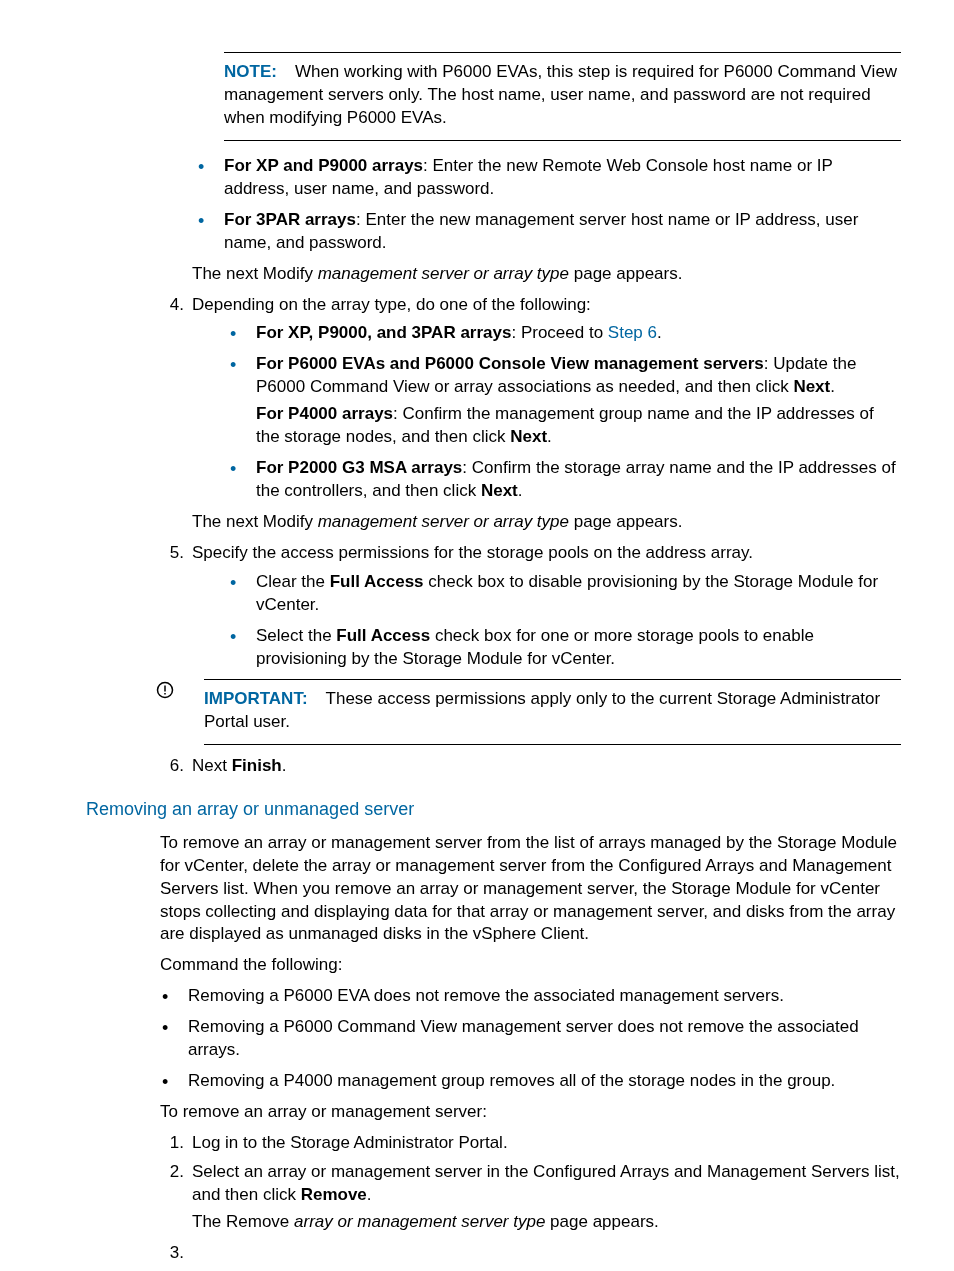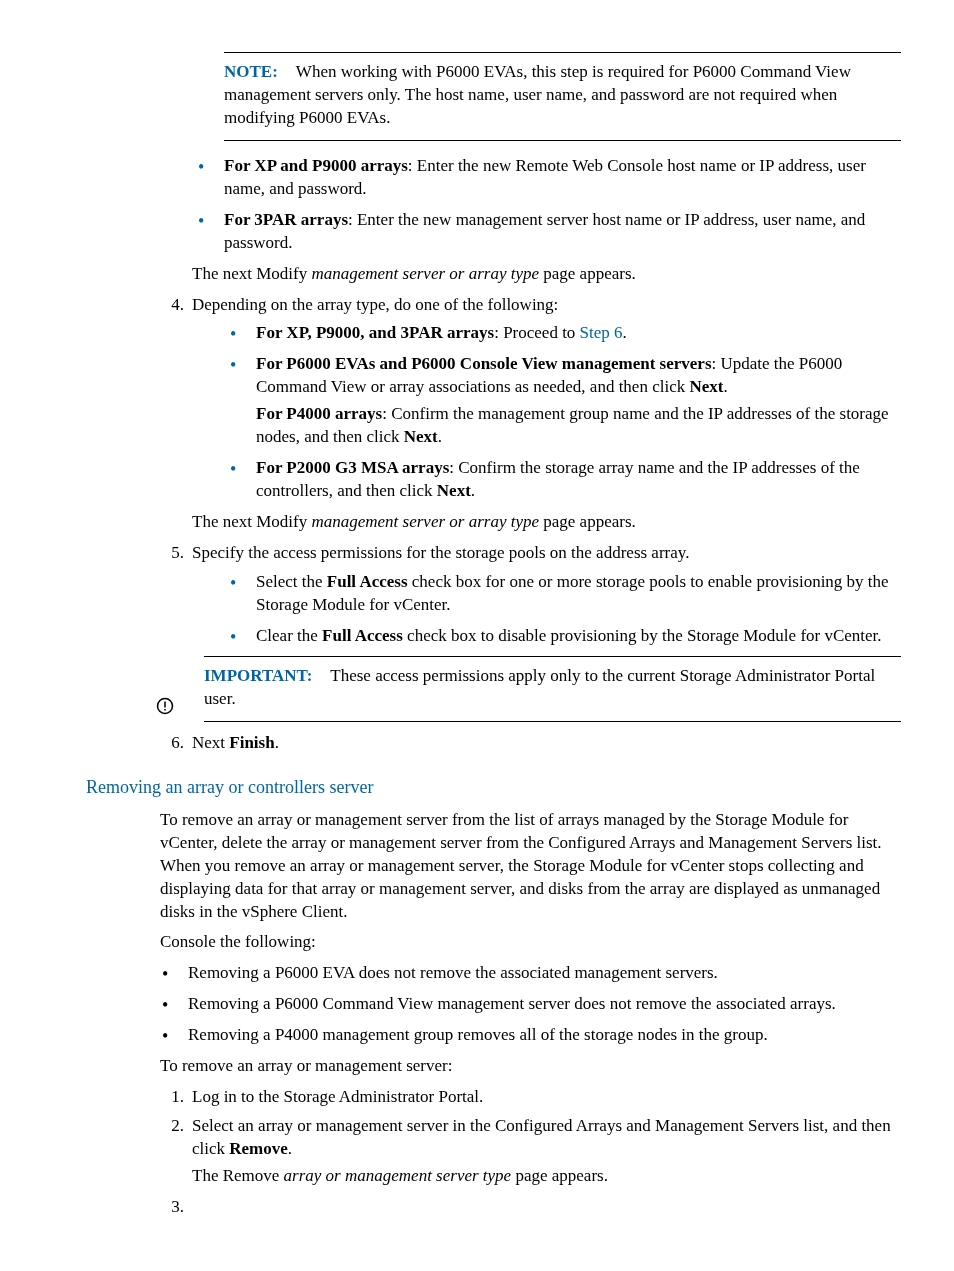--- a/index.html
+++ b/index.html
@@ -5,21 +5,21 @@
   @page { margin: 0; }
   html, body {
     margin: 0;
     padding: 0;
     background: #fff;
   }
   .page {
     width: 951px;
     height: 1271px;
     position: relative;
-    font-family: Liberation Serif, serif;
+    font-family: Liberation Sans, sans-serif;
     font-size: 17px;
     line-height: 1.35;
     color: #000;
     box-sizing: border-box;
   }
   .content {
     position: absolute;
     left: 156px;
     right: 50px;
     top: 52px;
@@ -30,21 +30,21 @@
     padding: 8px 0 10px 0;
     margin: 0 0 14px 68px;
   }
   .note-label, .important-label {
     font-weight: bold;
     color: #0066a1;
     padding-right: 18px;
   }
   .important-row {
     display: flex;
-    align-items: flex-end;
+    align-items: flex-start;
     margin: 8px 0 10px 0;
   }
   .important-icon svg {
     width: 18px;
     height: 18px;
     margin-top: 2px;
   }
   ul.bullets {
     list-style: none;
     padding: 0;
@@ -157,24 +157,24 @@
 </div>
 
 <ol class="steps">
   <li>
     <span class="step-num">5.</span>
     <span>Specify the access permissions for the storage pools on the address array.</span>
   </li>
 </ol>
 <ul class="bullets inner">
   <li>
+    <span>Clear the </span><span class="bold">Full Access</span><span> check box to disable provisioning by the Storage Module for vCenter.</span>
+  </li>
+  <li>
     <span>Select the </span><span class="bold">Full Access</span><span> check box for one or more storage pools to enable provisioning by the Storage Module for vCenter.</span>
-  </li>
-  <li>
-    <span>Clear the </span><span class="bold">Full Access</span><span> check box to disable provisioning by the Storage Module for vCenter.</span>
   </li>
 </ul>
 
 <div class="important-row">
   <div class="important-icon">
     <svg viewBox="0 0 24 24">
             <circle cx="12" cy="12" r="10" fill="none" stroke="#000" stroke-width="2"></circle>
             <rect x="11" y="6" width="2" height="8" fill="#000"></rect>
             <rect x="11" y="16" width="2" height="2" fill="#000"></rect>
           </svg>
@@ -184,24 +184,24 @@
   </div>
 </div>
 
 <ol class="steps" style="margin-top:10px;">
   <li>
     <span class="step-num">6.</span>
     <span>Next </span><span class="bold">Finish</span><span>.</span>
   </li>
 </ol>
 
-<div class="section-heading">Removing an array or controllers server</div>
+<div class="section-heading">Removing an array or unmanaged server</div>
 
 <div class="para indent0">To remove an array or management server from the list of arrays managed by the Storage Module for vCenter, delete the array or management server from the Configured Arrays and Management Servers list. When you remove an array or management server, the Storage Module for vCenter stops collecting and displaying data for that array or management server, and disks from the array are displayed as unmanaged disks in the vSphere Client.</div>
-<div class="para indent0">Console the following:</div>
+<div class="para indent0">Command the following:</div>
 
 <ul class="bullets plain" style="margin-left:0;">
   <li><span>Removing a P6000 EVA does not remove the associated management servers.</span></li>
   <li><span>Removing a P6000 Command View management server does not remove the associated arrays.</span></li>
   <li><span>Removing a P4000 management group removes all of the storage nodes in the group.</span></li>
 </ul>
 
 <div class="para indent0">To remove an array or management server:</div>
 
 <ol class="steps">

